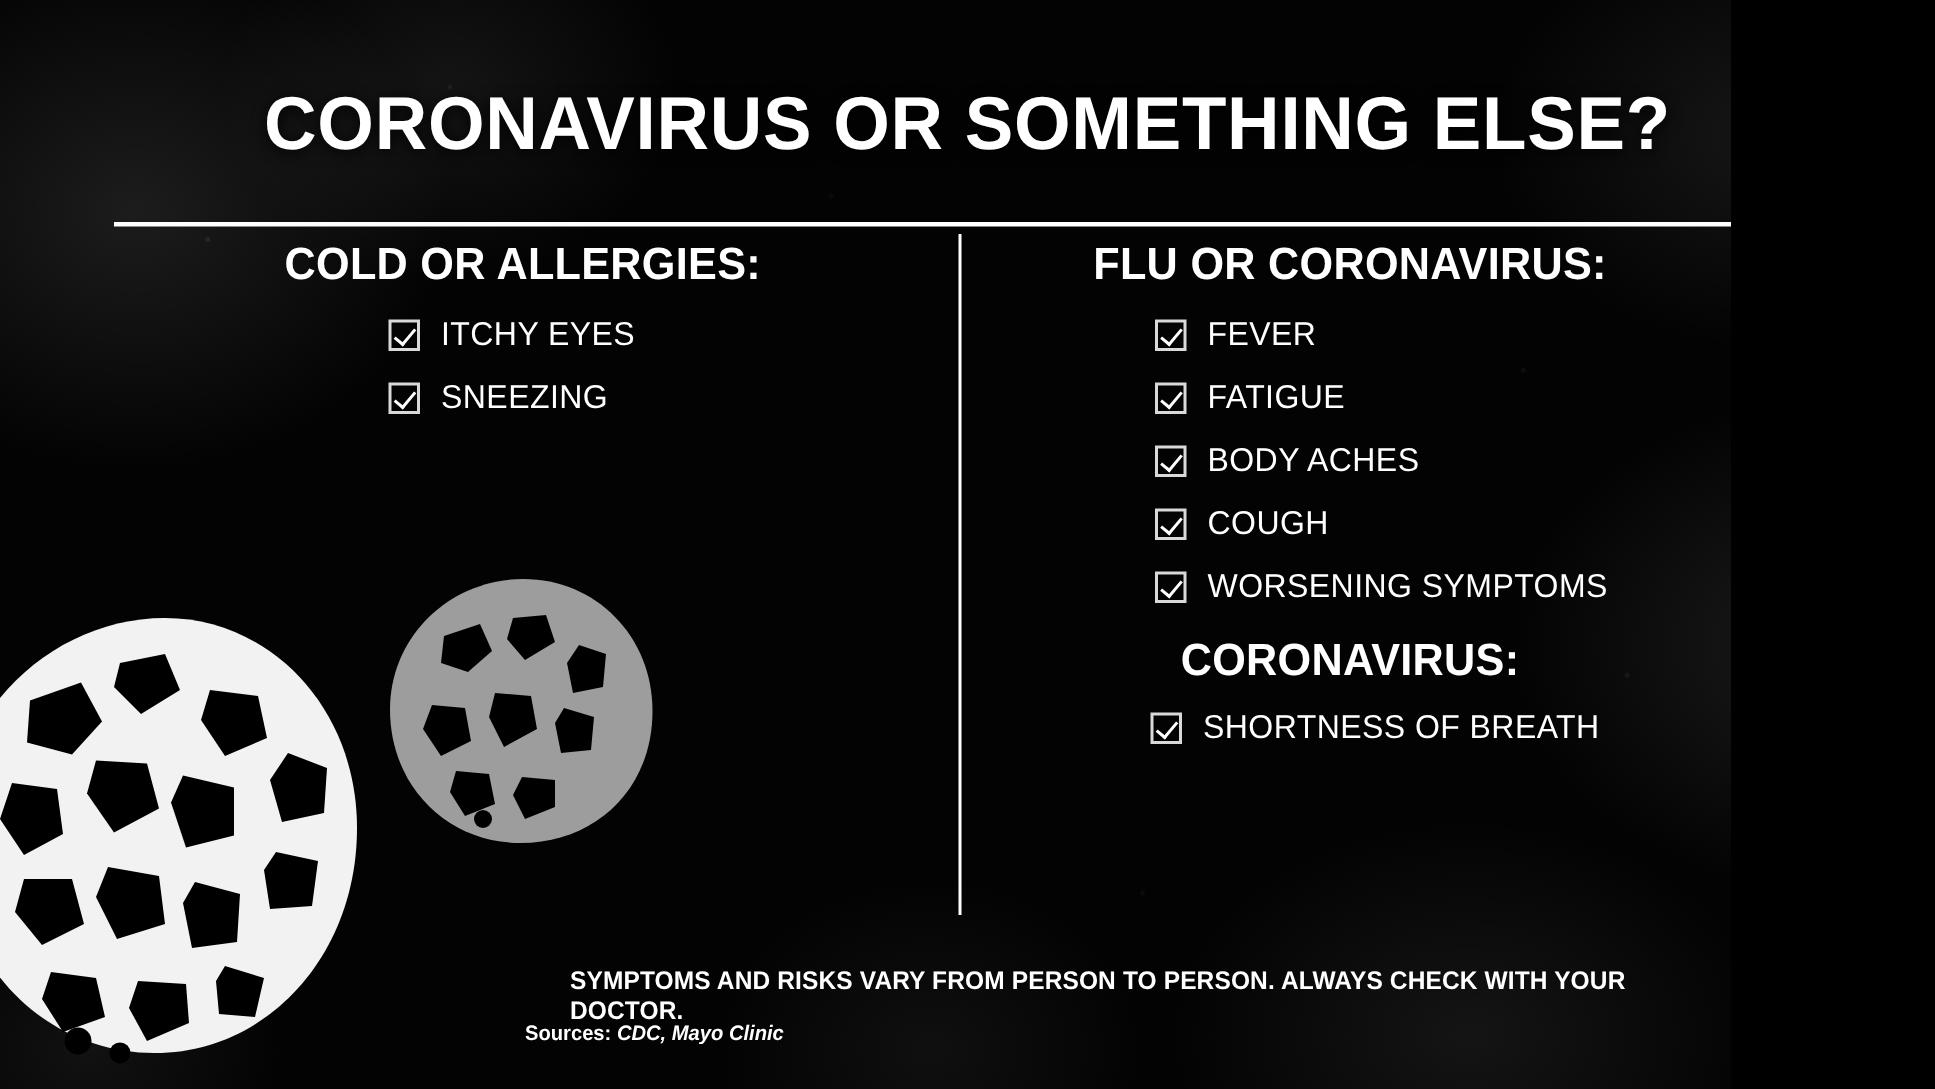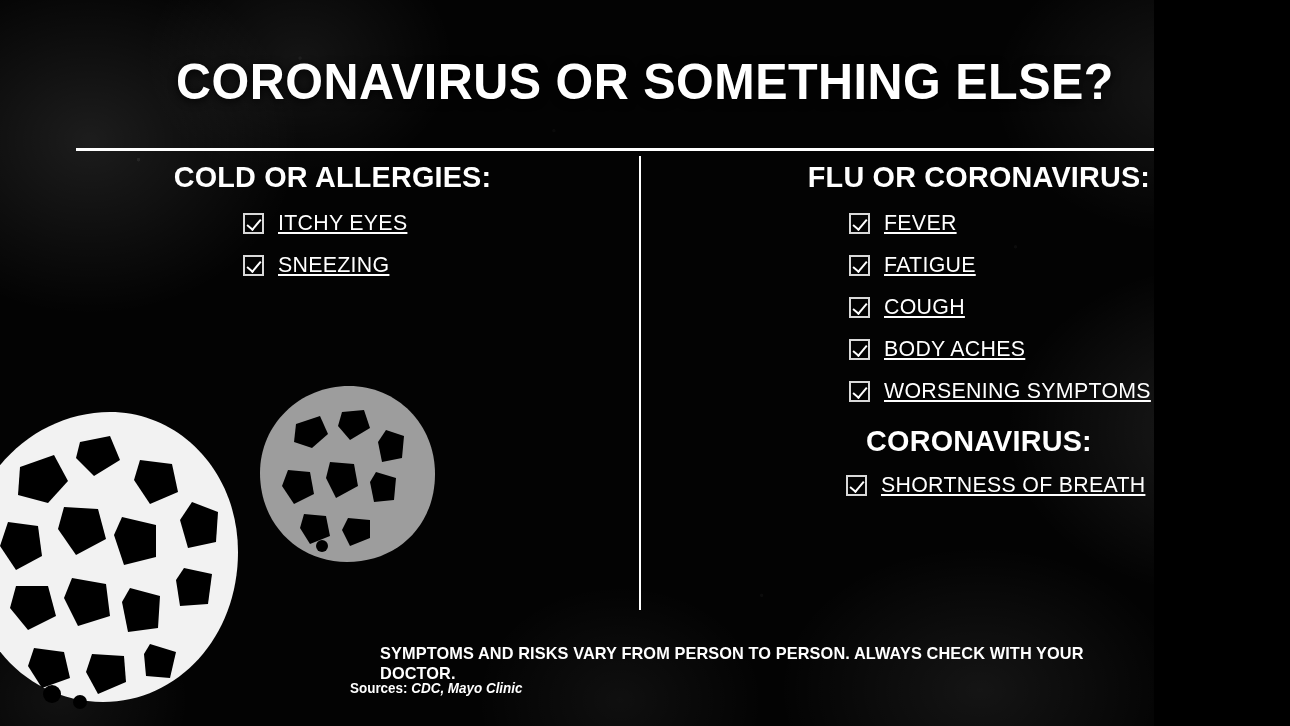--- a/index.html
+++ b/index.html
@@ -84,41 +84,40 @@
     width: 2px;
     height: 454px;
     background: #ffffff;
   }
 
   
   .col {
     position: absolute;
     top: 160px;
   }
-  .col-left  { left: 60px;  width: 545px; }
-  .col-right { left: 699px; width: 560px; }
+  .col-left  { left: 76px;  width: 545px; }
+  .col-right { left: 620px; width: 560px; }
 
   .col-head {
     font-size: 30px;
     font-weight: 700;
     letter-spacing: 0.2px;
     text-align: center;
     margin: 0 0 16px 0;
     transform: scaleX(0.96);
   }
   .col-head.sub {
     margin-top: 20px;
     margin-bottom: 14px;
   }
 
   .list {
     list-style: none;
     margin: 0;
     padding: 0;
-    text-decoration: underline;
   }
   .list-item {
     display: flex;
     align-items: center;
     gap: 14px;
     margin: 0 0 16px 0;
   }
   .col-left .list  { padding-left: 183px; }
   .col-right .list { padding-left: 150px; }
   .col-right .list.cv { padding-left: 147px; }
@@ -267,25 +266,25 @@
       <li class="list-item">
         <span class="checkbox"></span>
         <span class="item-label">FEVER</span>
       </li>
       <li class="list-item">
         <span class="checkbox"></span>
         <span class="item-label">FATIGUE</span>
       </li>
       <li class="list-item">
         <span class="checkbox"></span>
+        <span class="item-label">BODY ACHES</span>
+      </li>
+      <li class="list-item">
+        <span class="checkbox"></span>
         <span class="item-label">COUGH</span>
-      </li>
-      <li class="list-item">
-        <span class="checkbox"></span>
-        <span class="item-label">BODY ACHES</span>
       </li>
       <li class="list-item">
         <span class="checkbox"></span>
         <span class="item-label">WORSENING SYMPTOMS</span>
       </li>
     </ul>
 
     <h2 class="col-head sub">CORONAVIRUS:</h2>
     <ul class="list cv">
       <li class="list-item">

